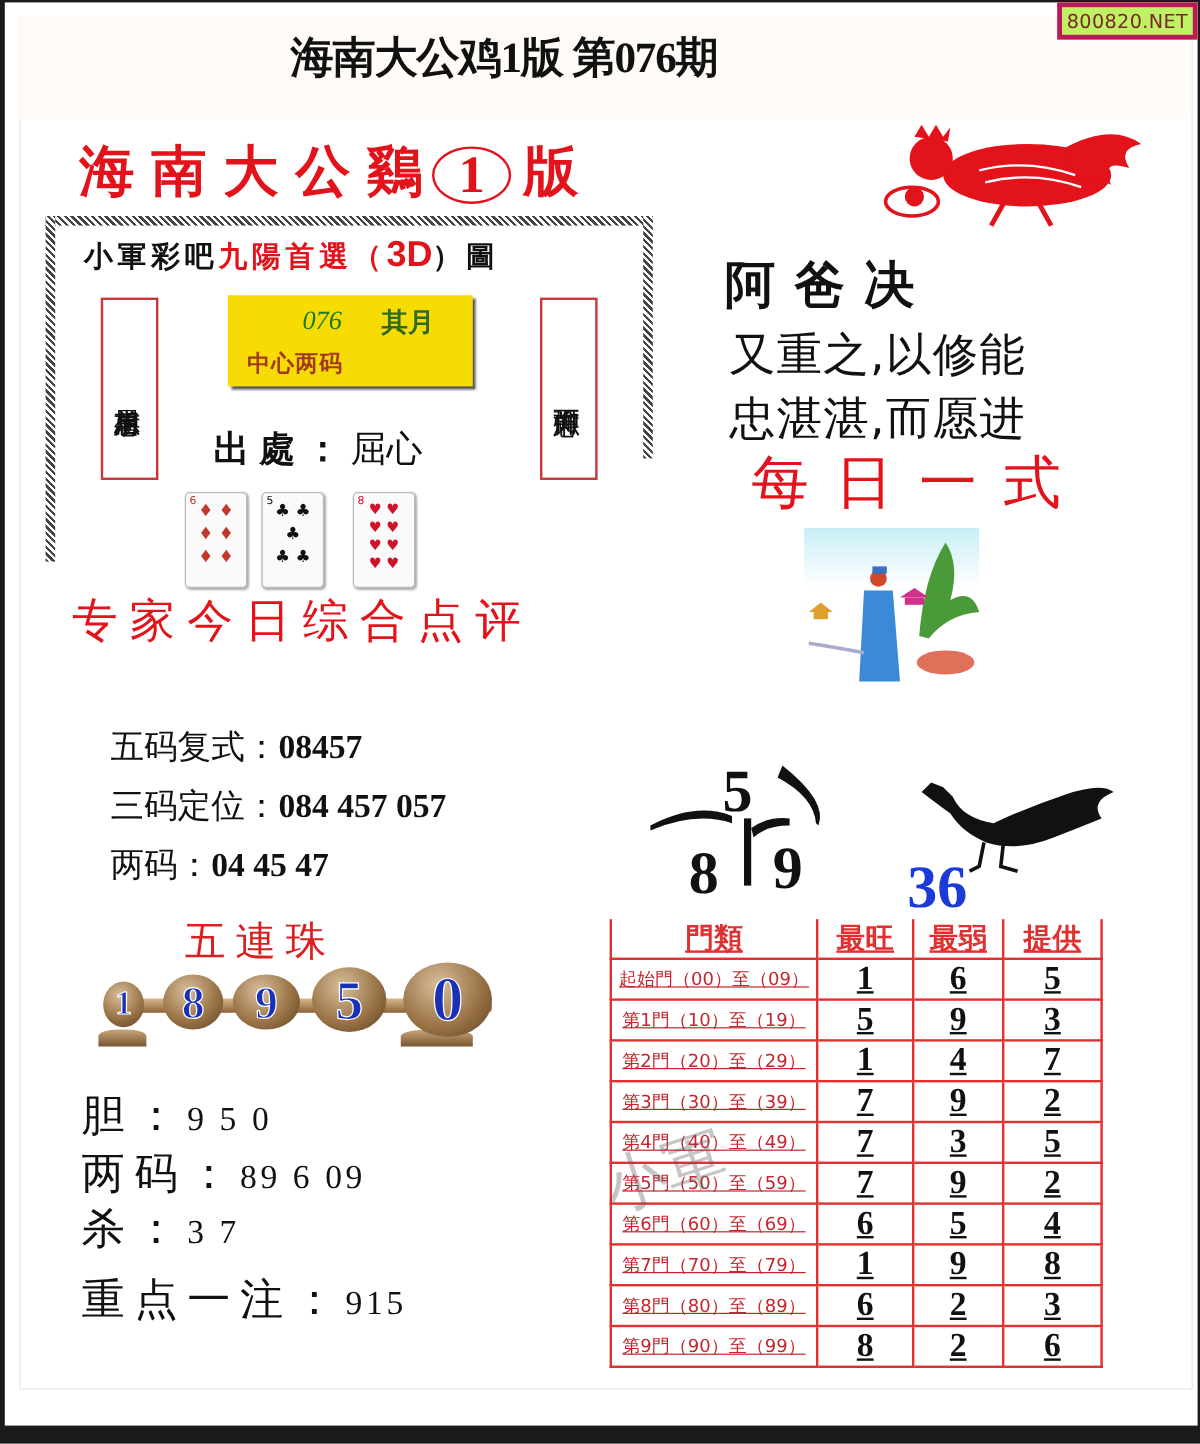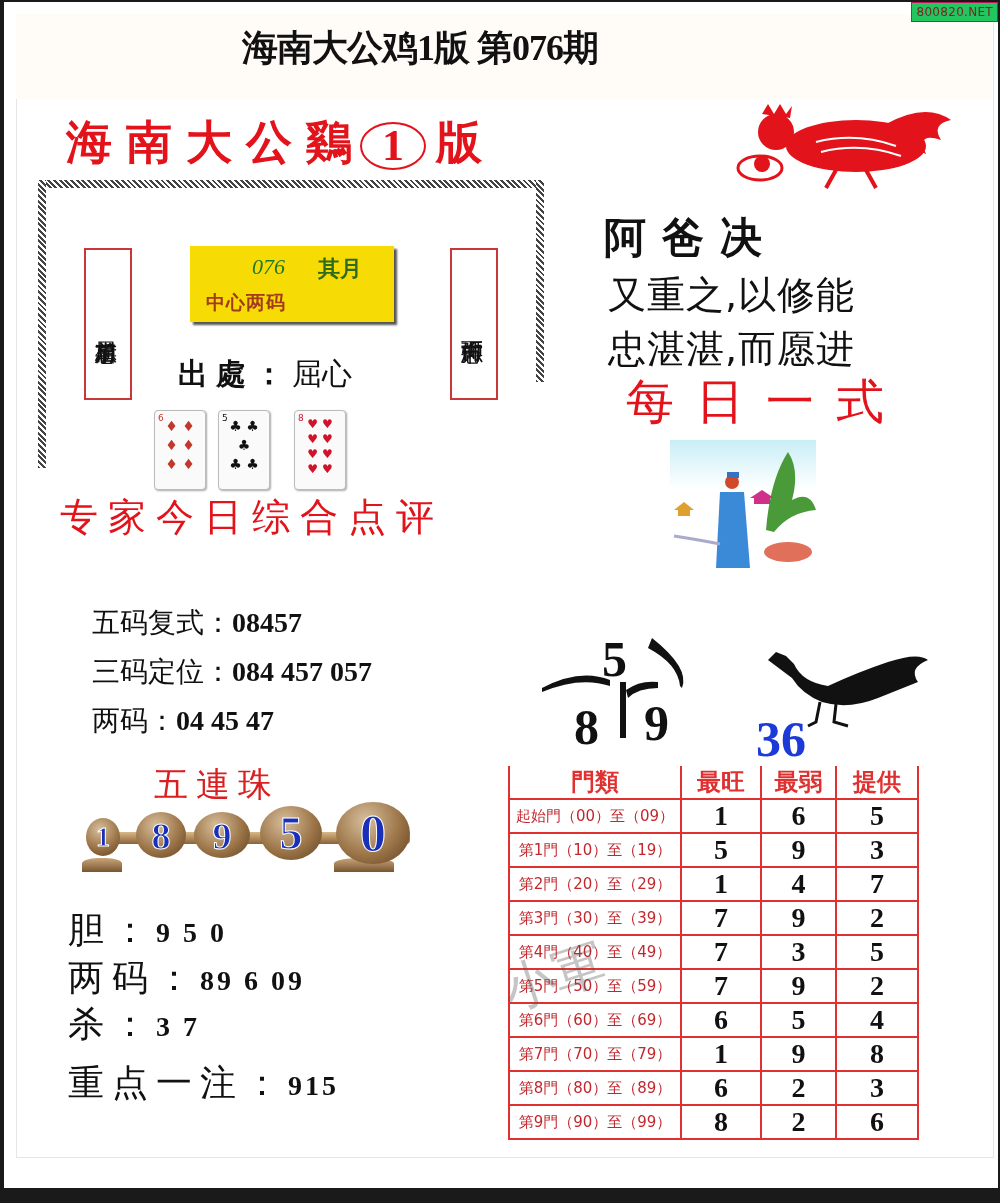--- a/index.html
+++ b/index.html
@@ -1,20 +1,20 @@
 <!DOCTYPE html>
 <html><head>
 <meta charset="utf-8">
 <style>
   html, body { margin:0; padding:0; }
   body { width:1000px; height:1203px; background:#1a1a1a; position:relative; overflow:hidden; font-family:"DejaVu Serif", serif; }
   .frame { position:absolute; left:4px; top:2px; width:994px; height:1186px; background:#fff; }
   .inner-sheet { position:absolute; left:12px; top:12px; width:976px; height:1142px; background:#fff; border:1px solid #e6e6e6; }
   .header-band { position:absolute; left:12px; top:12px; width:976px; height:85px; background:#fffbf7; }
-  .watermark { position:absolute; right:0; top:0; background:#22c55e; border:1px solid #be185d; color:#7a2626; font-family:"DejaVu Sans", sans-serif; font-size:12px; padding:2px 4px; letter-spacing:0.3px; z-index:5; }
+  .watermark { position:absolute; right:0; top:0; background:#bef264; border:4px solid #be185d; color:#7a2626; font-family:"DejaVu Sans", sans-serif; font-size:16px; padding:2px 4px; letter-spacing:0.3px; z-index:5; }
   .top-title { position:absolute; left:238px; top:22px; font-family:"Liberation Serif", serif; font-size:36px; font-weight:bold; color:#111; letter-spacing:-1px; }
 
   .brand-title { position:absolute; left:62px; top:110px; color:#e3131b; font-family:"DejaVu Serif", serif; font-weight:bold; font-size:46px; letter-spacing:14px; white-space:nowrap; }
   .brand-circle { display:inline-block; width:62px; height:44px; border:2px solid #e3131b; border-radius:50%; text-align:center; line-height:44px; font-family:"Liberation Serif", serif; font-size:44px; letter-spacing:0; margin:0 10px 0 -6px; vertical-align:middle; }
 
   .rooster-red { position:absolute; left:722px; top:100px; width:230px; height:88px; }
 
   
   .hatch-box { position:absolute; left:34px; top:178px; width:506px; height:288px; background:#fff; }
   .hatch-top { position:absolute; left:0; top:0; width:100%; height:8px; background:repeating-linear-gradient(45deg,#444 0 2px,#fff 2px 4px); }
@@ -49,24 +49,24 @@
   .num-36 { position:absolute; left:752px; top:708px; font-family:"Liberation Serif", serif; font-weight:bold; font-size:50px; color:#1c3ad8; }
 
   .beads-title { position:absolute; left:150px; top:760px; color:#d91f1f; font-family:"DejaVu Serif", serif; font-size:34px; letter-spacing:8px; }
   .beads-row { position:absolute; left:76px; top:800px; width:340px; height:70px; }
   .rod { position:absolute; left:14px; top:30px; width:316px; height:12px; background:linear-gradient(#d9b888,#8a6338); border-radius:4px; }
   .bead { position:absolute; border-radius:50%; background:radial-gradient(circle at 40% 30%, #d8bf9d 0%, #9c7548 55%, #5f4020 100%); text-align:center; font-family:"Liberation Serif", serif; font-weight:bold; color:#1831b8; -webkit-text-stroke:1px #fff; }
   .bead-stand { position:absolute; bottom:0; height:14px; background:linear-gradient(#c8a57a,#7a5630); border-radius:40% 40% 0 0; }
 
   .tips-line { position:absolute; left:64px; color:#111; white-space:nowrap; }
   .tips-label { font-family:"DejaVu Serif", serif; font-size:36px; letter-spacing:8px; }
-  .tips-val { font-family:"Liberation Serif", serif; font-weight:bold; font-size:28px; letter-spacing:3px; }
+  .tips-val { font-family:"Liberation Serif", serif; font-weight:normal; font-size:28px; letter-spacing:3px; }
 
   table.gate { position:absolute; left:504px; top:764px; border-collapse:collapse; }
-  table.gate th, table.gate td { border:2px solid #e03030; padding:0; text-align:center; }
+  table.gate th, table.gate td { border:2px solid #e03030; padding:0; text-align:center;text-decoration:underline; }
   table.gate th { color:#e03030; font-family:"DejaVu Sans", sans-serif; font-weight:bold; font-size:24px; height:27px; border-top:none; }
   table.gate td.lbl { width:170px; color:#c2272d; font-family:"DejaVu Sans", sans-serif; font-size:15px; height:29px; }
   table.gate td.val { width:78px; font-family:"Liberation Serif", serif; font-weight:bold; font-size:28px; color:#111; }
   table.gate td.val.w2 { width:73px; }
   table.gate td.val.w3 { width:80px; }
   .faint-mark { position:absolute; left:498px; top:940px; font-family:"DejaVu Serif", serif; font-size:52px; color:rgba(90,90,90,0.35); transform:rotate(-18deg); }
 </style>
 </head>
 <body>
 
@@ -89,20 +89,23 @@
     <circle cx="36" cy="62" r="8" fill="#e3131b"></circle>
     <path d="M110 68 L100 86 M140 68 L150 86" stroke="#e3131b" stroke-width="4"></path>
     <path d="M90 40 Q130 30 170 44" stroke="#fff" stroke-width="2" fill="none"></path>
     <path d="M95 50 Q135 40 175 54" stroke="#fff" stroke-width="2" fill="none"></path>
   </svg>
 
   <div class="hatch-box">
     <div class="hatch-top"></div>
     <div class="hatch-left"></div>
     <div class="hatch-right"></div>
+    <div class="box-title">
+      <span>小軍彩吧</span><span class="red">九陽首選（</span><span class="big3d">3D</span><span>）圖</span>
+    </div>
     <div class="vertical-couplet" style="left:46px; top:68px; height:152px;">思前想后事</div>
     <div class="vertical-couplet" style="left:412px; top:68px; height:152px;">抑志而弭节</div>
     <div class="yellow-panel">
       <span class="yp-period">076</span>
       <span class="yp-qi">其月</span>
       <span class="yp-center">中心两码</span>
     </div>
     <div class="chuchu">
       <b>出處：</b><span>屈心</span>
     </div>

